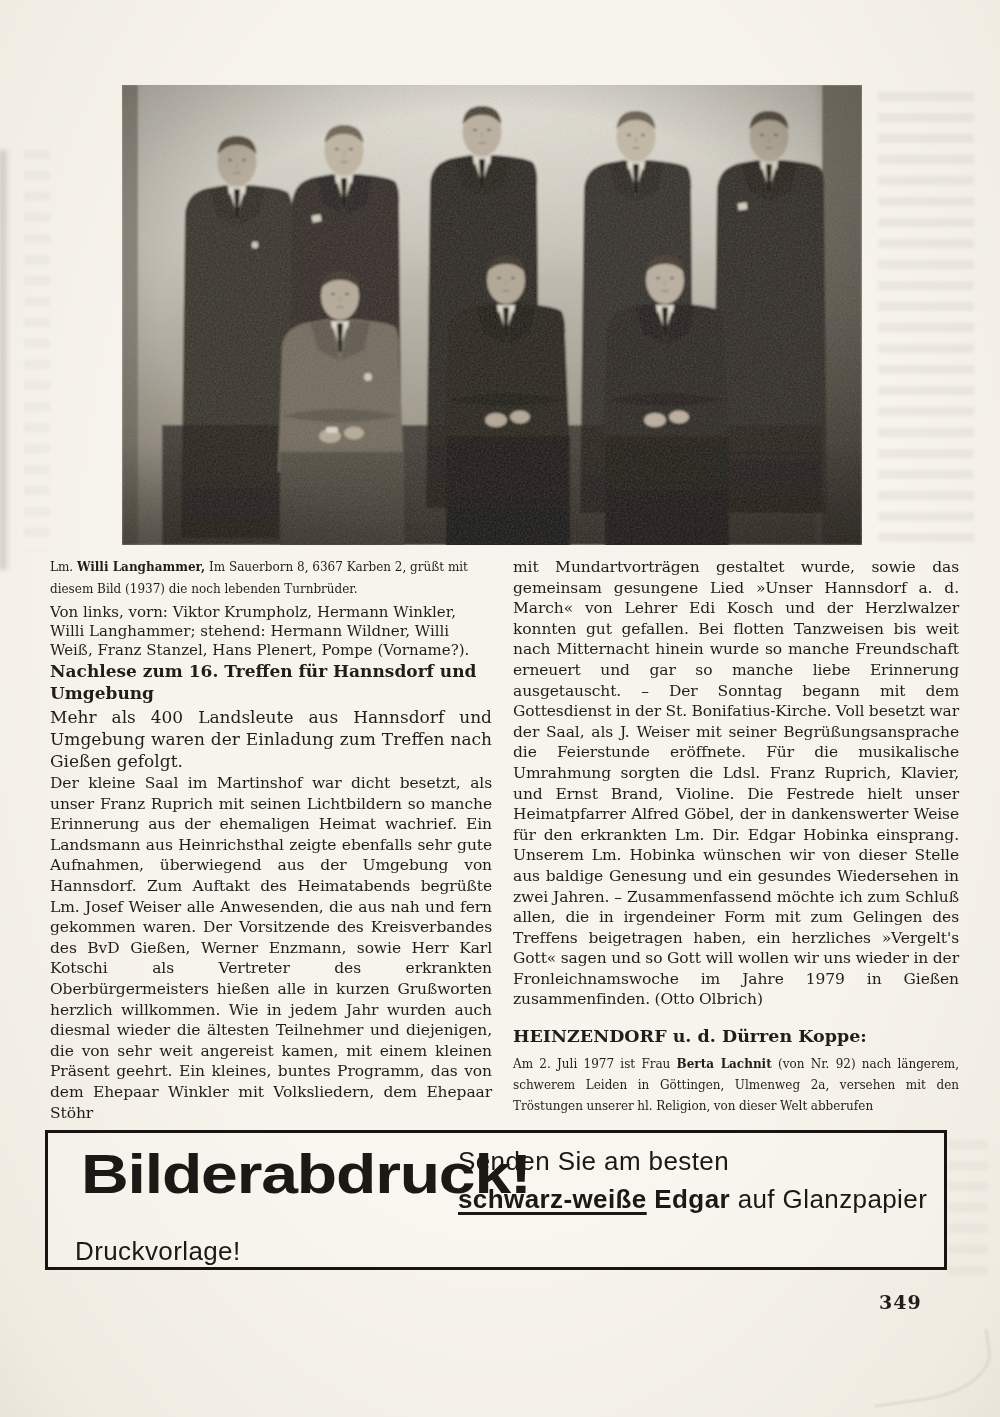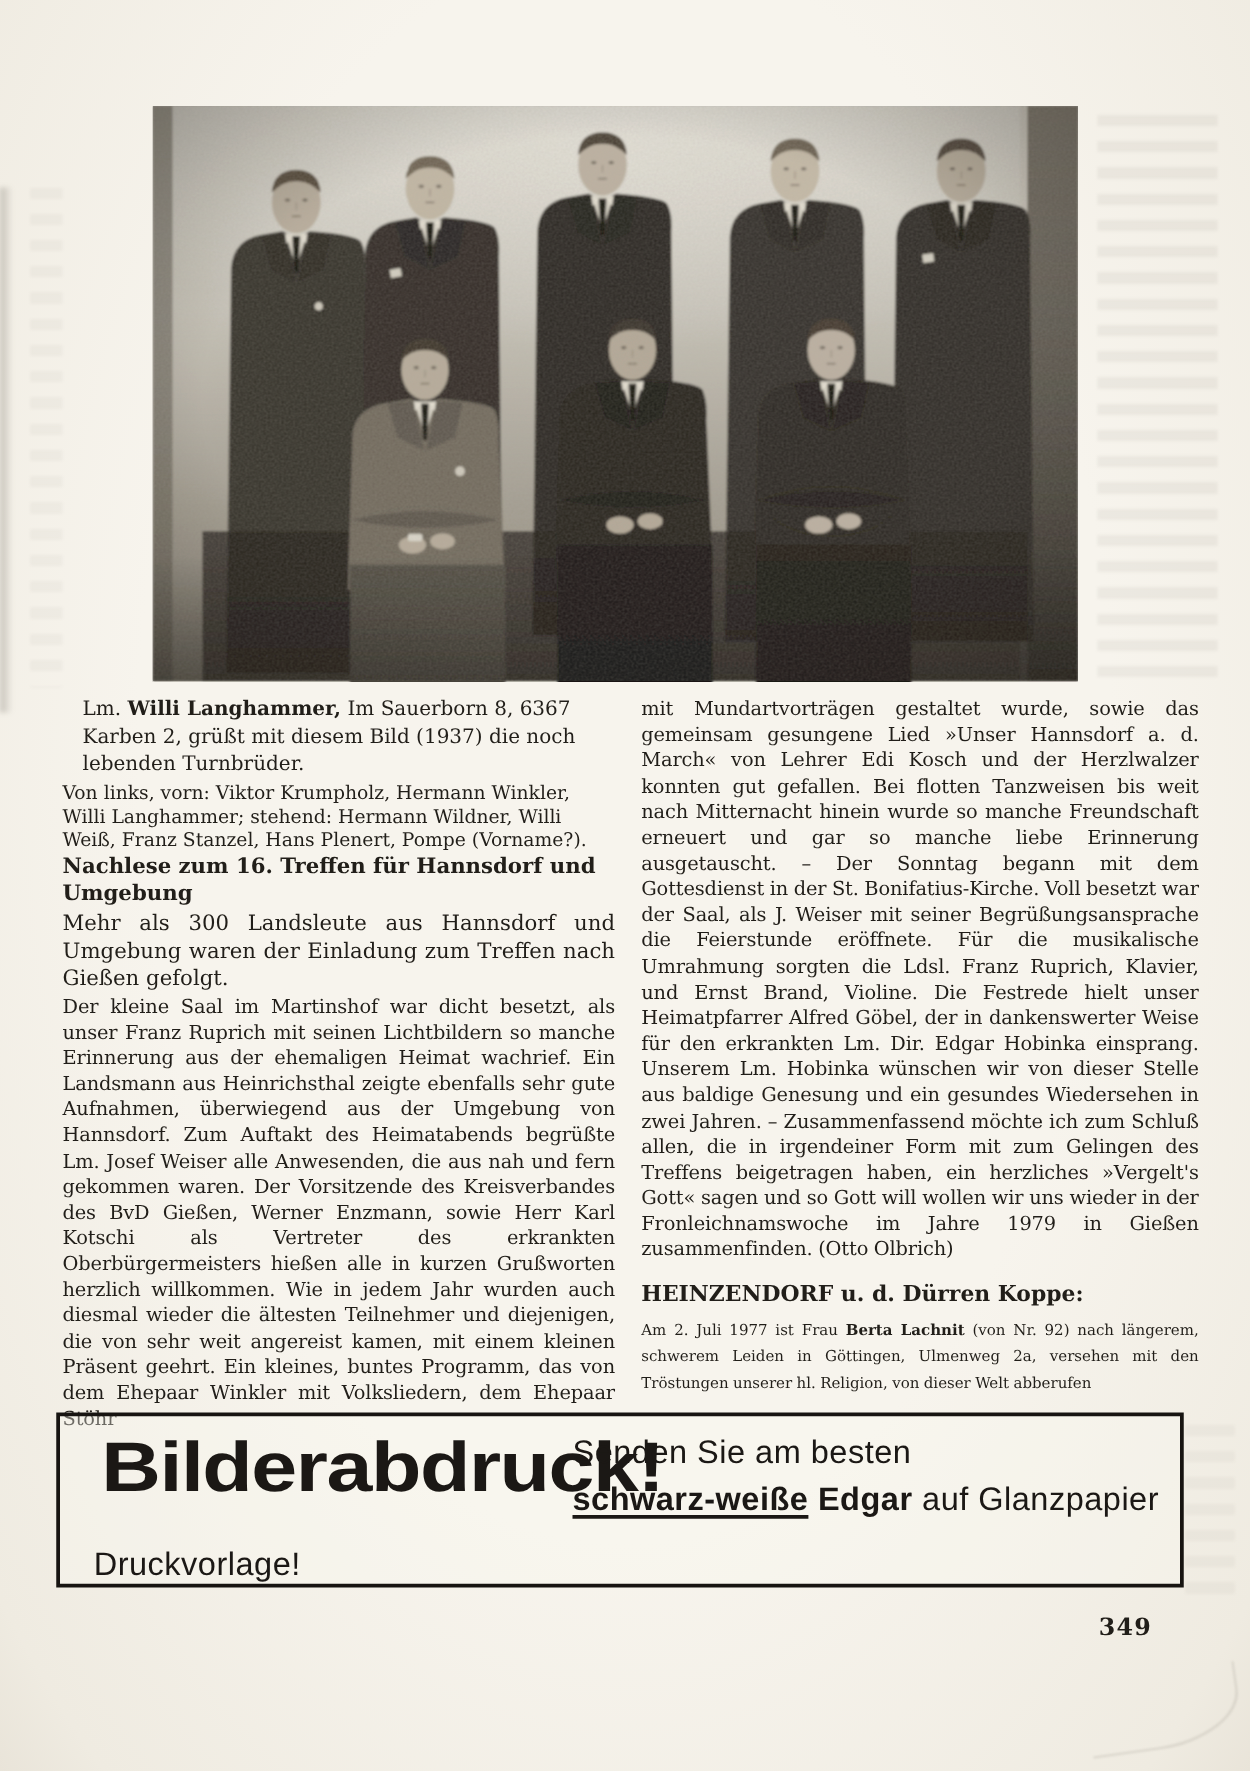--- a/index.html
+++ b/index.html
@@ -31,21 +31,21 @@
   .photo-wrap{
     position:absolute; left:122px; top:85px; width:740px; height:460px;
     box-shadow: inset 0 0 46px rgba(55,50,42,.35);
   }
   .photo-wrap svg{display:block; width:100%; height:100%; filter:contrast(1.03);}
   
   .col{position:absolute; top:556px;}
   .left-col{left:50px; width:442px;}
   .right-col{left:513px; width:446px;}
   p,h2{margin:0;}
-  .caption-lead{font-size:16px; line-height:22px;margin-left:16px;}
+  .caption-lead{font-size:12px; line-height:22px;}
   .caption-lead .b{font-weight:bold;}
   .caption-credits{font-size:15px; line-height:19px; margin-top:3px;}
   .article-heading{font-size:17px; line-height:22px; font-weight:bold; }
   .article-lead{font-size:17px; line-height:22px; margin-top:2px; text-align:justify;}
   .article-body{font-size:15.5px; line-height:20.6px; margin-top:1px;
     text-align:justify; letter-spacing:-.1px; word-spacing:-.4px;}
   .obit-heading{font-size:17.5px; font-weight:bold; margin:16px 0 8px;}
   .obit-para{font-size:12px; line-height:21px; text-align:justify; word-spacing:-.3px;}
   .obit-para .b{font-weight:bold;}
   
@@ -199,21 +199,21 @@
       <rect width="740" height="460" filter="url(#noise)" opacity=".5"></rect>
       <rect width="740" height="460" fill="url(#gVig)"></rect>
     </svg>
   </div>
 
   <div class="col left-col">
     <p class="caption-lead"><span>Lm. </span><span class="b">Willi Langhammer,</span><span> Im Sauerborn 8, 6367 Karben 2, grüßt mit diesem Bild (1937) die noch lebenden Turnbrüder.</span></p>
     <p class="caption-credits">Von links, vorn: Viktor Krumpholz, Hermann Winkler, Willi Langhammer; stehend: Hermann Wildner, Willi Weiß, Franz Stanzel, Hans Plenert, Pompe (Vorname?).</p>
 
     <h2 class="article-heading">Nachlese zum 16. Treffen für Hannsdorf und Umgebung</h2>
-    <p class="article-lead">Mehr als 300 Landsleute aus Hannsdorf und Umgebung waren der Einladung zum Treffen nach Gießen gefolgt.</p>
+    <p class="article-lead">Mehr als 400 Landsleute aus Hannsdorf und Umgebung waren der Einladung zum Treffen nach Gießen gefolgt.</p>
     <p class="article-body">Der kleine Saal im Martinshof war dicht besetzt, als unser Franz Ruprich mit seinen Lichtbildern so manche Erinnerung aus der ehemaligen Heimat wachrief. Ein Landsmann aus Heinrichsthal zeigte ebenfalls sehr gute Aufnahmen, überwiegend aus der Umgebung von Hannsdorf. Zum Auftakt des Heimatabends begrüßte Lm. Josef Weiser alle Anwesenden, die aus nah und fern gekommen waren. Der Vorsitzende des Kreisverbandes des BvD Gießen, Werner Enzmann, sowie Herr Karl Kotschi als Vertreter des erkrankten Oberbürgermeisters hießen alle in kurzen Grußworten herzlich willkommen. Wie in jedem Jahr wurden auch diesmal wieder die ältesten Teilnehmer und diejenigen, die von sehr weit angereist kamen, mit einem kleinen Präsent geehrt. Ein kleines, buntes Programm, das von dem Ehepaar Winkler mit Volksliedern, dem Ehepaar Stöhr</p>
   </div>
 
   <div class="col right-col">
     <p class="article-body">mit Mundartvorträgen gestaltet wurde, sowie das gemeinsam gesungene Lied »Unser Hannsdorf a. d. March« von Lehrer Edi Kosch und der Herzlwalzer konnten gut gefallen. Bei flotten Tanzweisen bis weit nach Mitternacht hinein wurde so manche Freundschaft erneuert und gar so manche liebe Erinnerung ausgetauscht. – Der Sonntag begann mit dem Gottesdienst in der St. Bonifatius-Kirche. Voll besetzt war der Saal, als J. Weiser mit seiner Begrüßungsansprache die Feierstunde eröffnete. Für die musikalische Umrahmung sorgten die Ldsl. Franz Ruprich, Klavier, und Ernst Brand, Violine. Die Festrede hielt unser Heimatpfarrer Alfred Göbel, der in dankenswerter Weise für den erkrankten Lm. Dir. Edgar Hobinka einsprang. Unserem Lm. Hobinka wünschen wir von dieser Stelle aus baldige Genesung und ein gesundes Wiedersehen in zwei Jahren. – Zusammenfassend möchte ich zum Schluß allen, die in irgendeiner Form mit zum Gelingen des Treffens beigetragen haben, ein herzliches »Vergelt's Gott« sagen und so Gott will wollen wir uns wieder in der Fronleichnamswoche im Jahre 1979 in Gießen zusammenfinden. (Otto Olbrich)</p>
     <h2 class="obit-heading">HEINZENDORF u. d. Dürren Koppe:</h2>
     <p class="obit-para"><span>Am 2. Juli 1977 ist Frau </span><span class="b">Berta Lachnit</span><span> (von Nr. 92) nach längerem, schwerem Leiden in Göttingen, Ulmenweg 2a, versehen mit den Tröstungen unserer hl. Religion, von dieser Welt abberufen</span></p>
   </div>
 
   <div class="ad-box">

